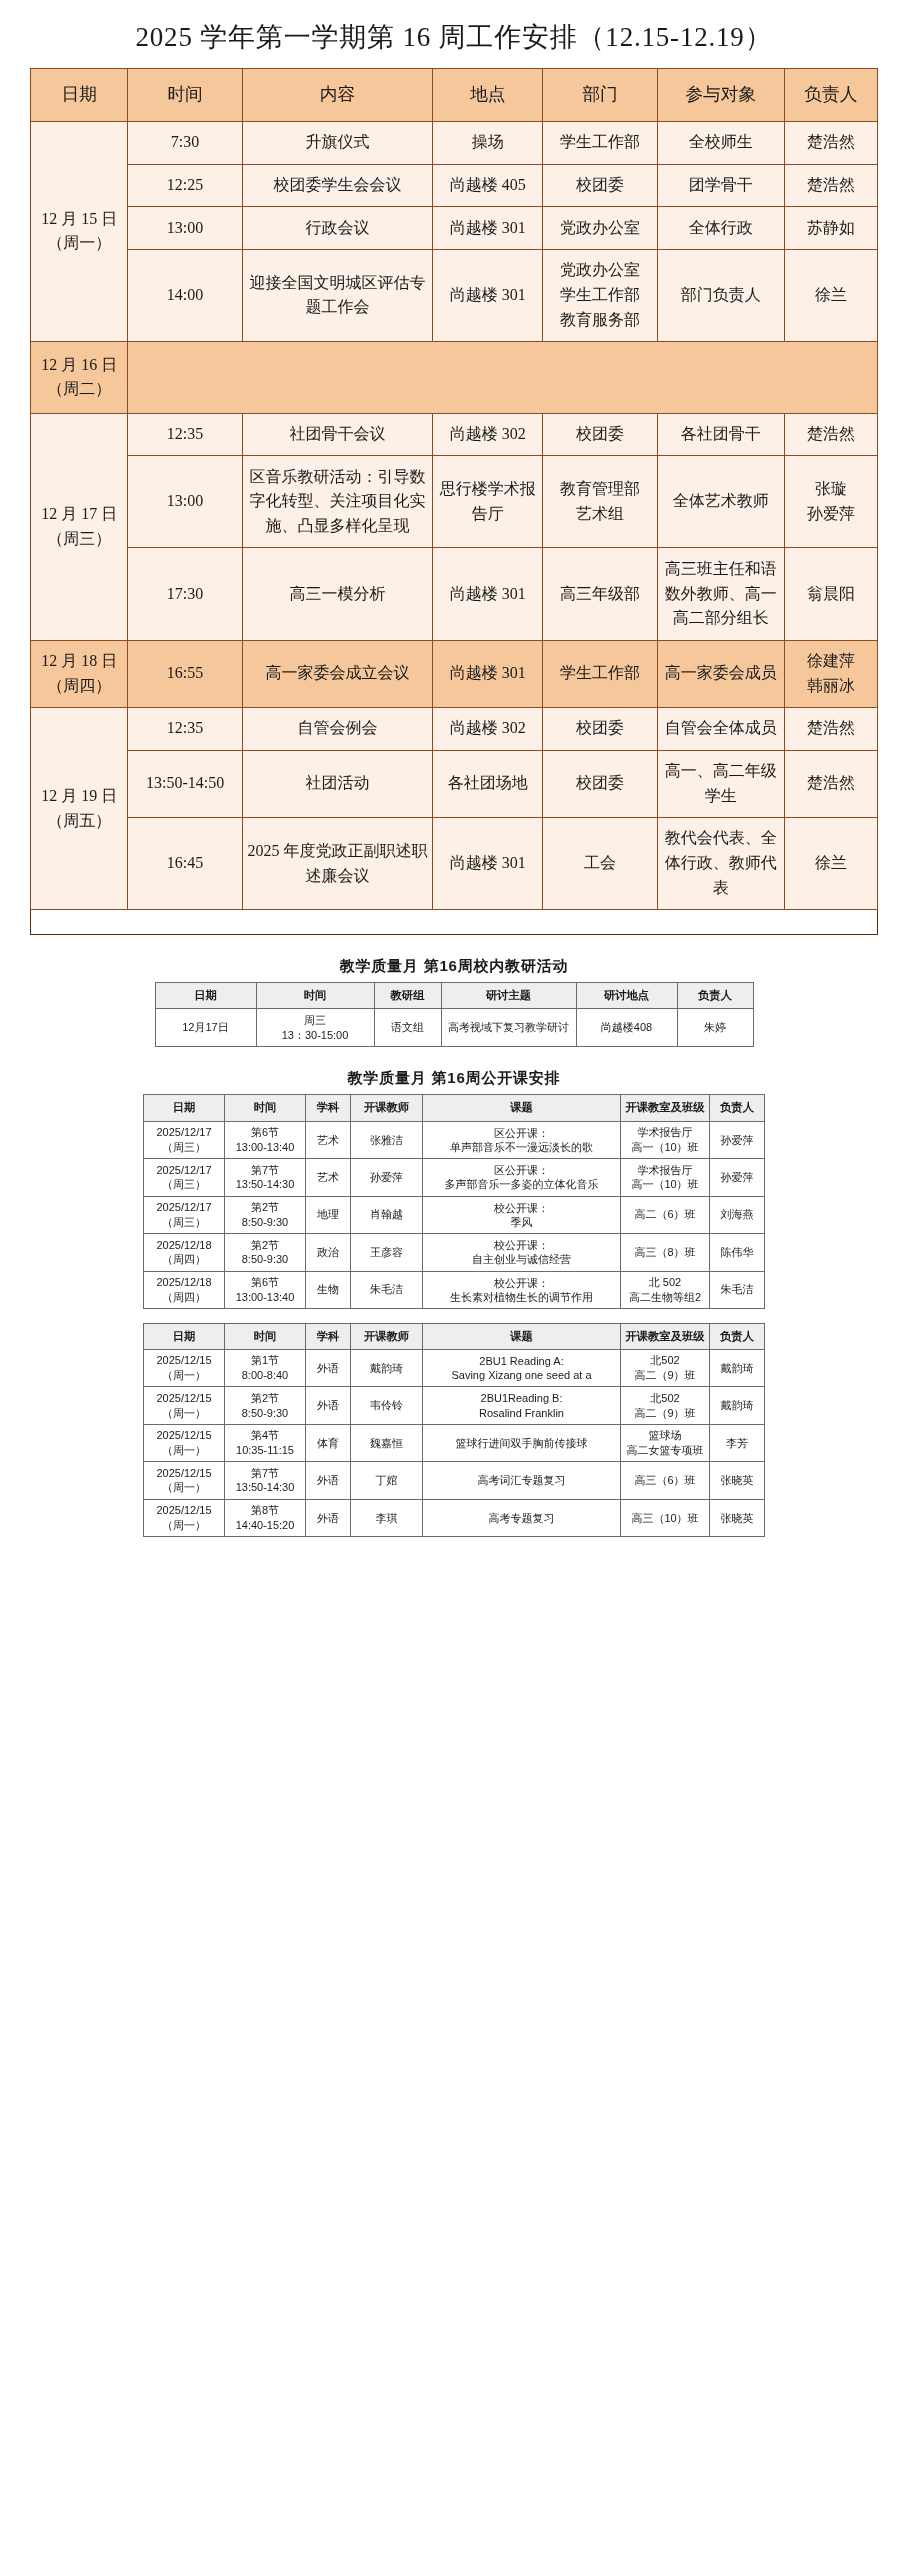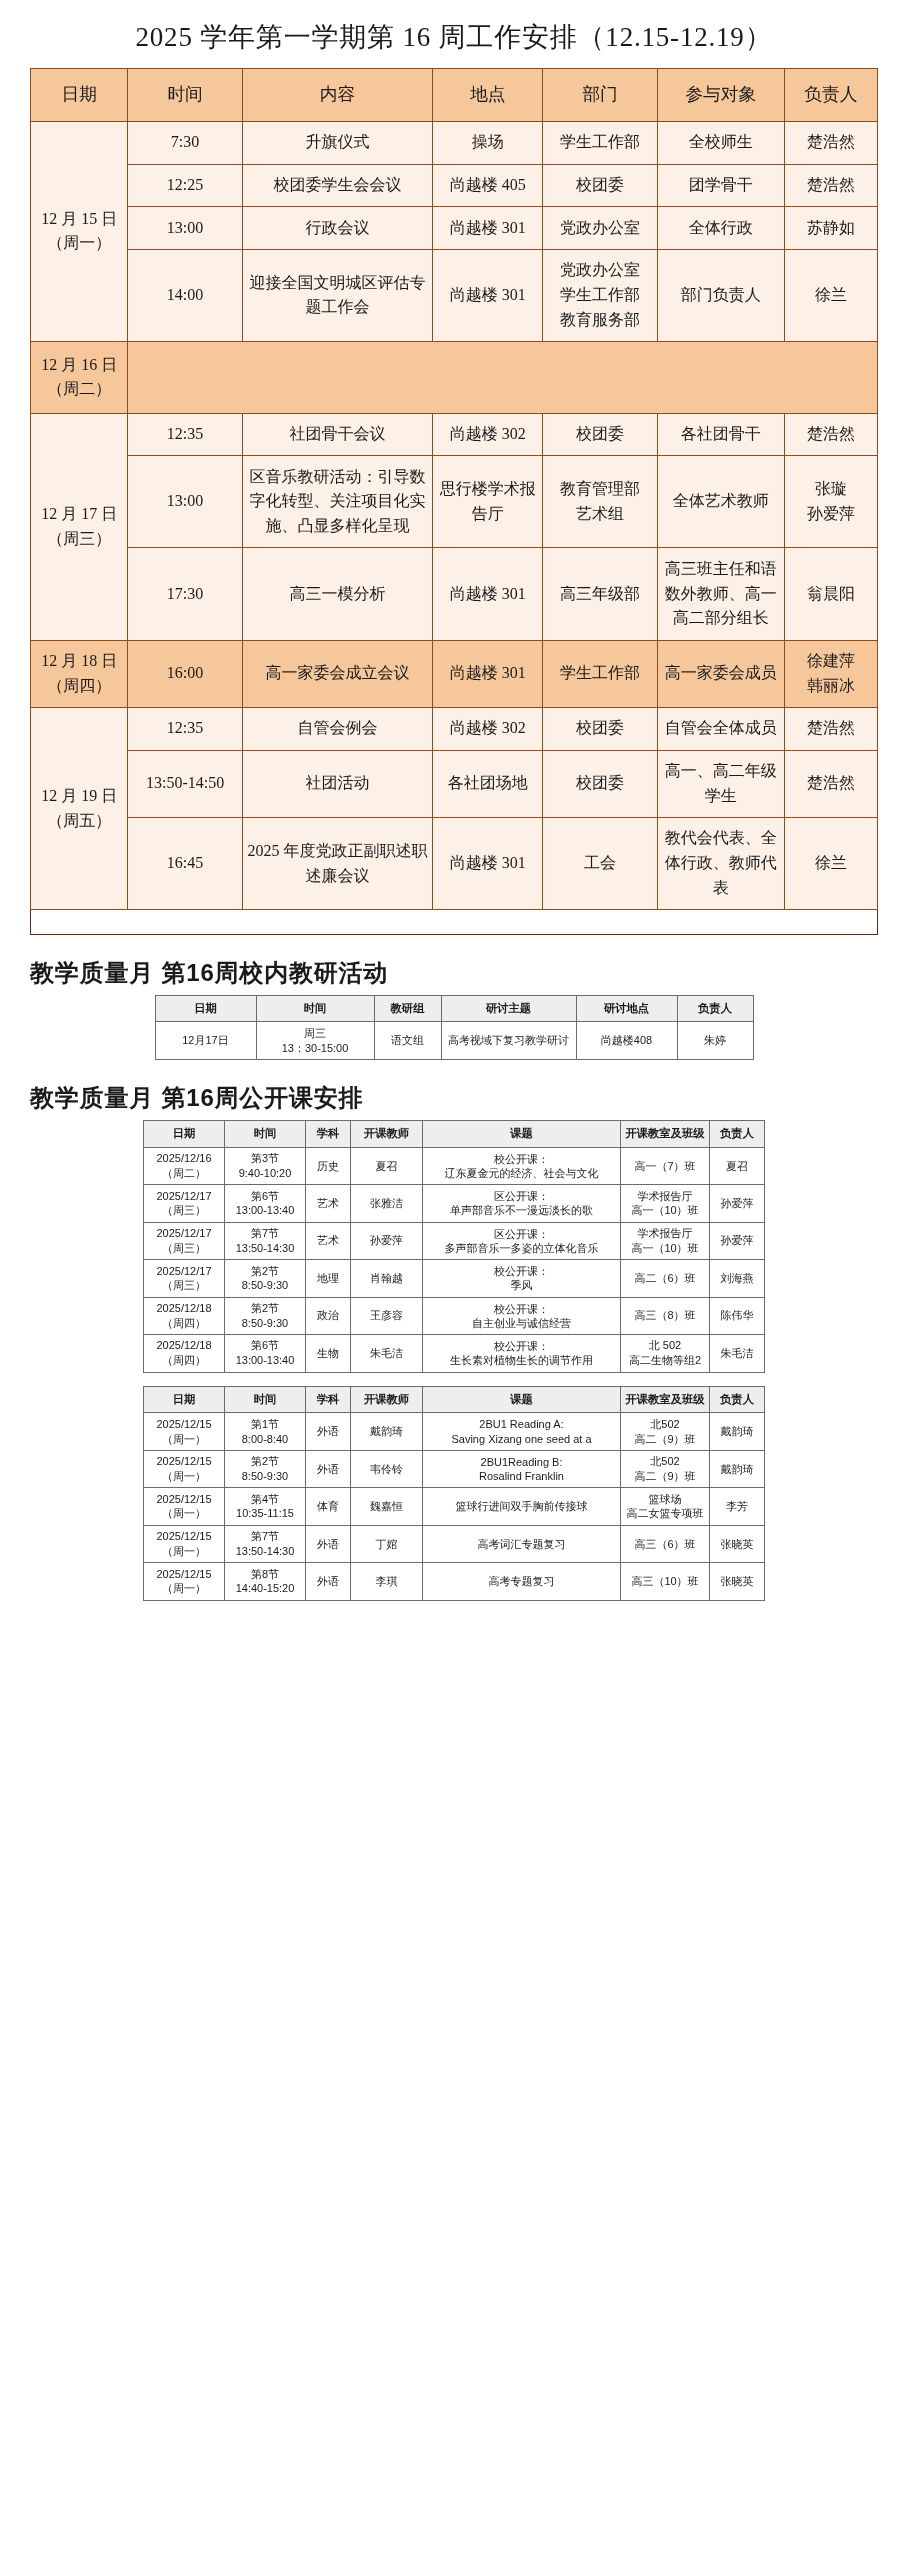--- a/index.html
+++ b/index.html
@@ -66,21 +66,22 @@
     line-height:1.75;
   }
   .notes .n-head{margin:0 0 1.7px 0;}
   .notes ol{margin:0;padding-left:0;list-style:none;}
   .notes ol li{margin:1.7px 0;}
   .notes ol li .num{display:inline-block;width:22px;}
 
   
   .sub-wrap{margin:13.5px auto 0 auto;}
   .sub-title{
-    font-size:24px;
+    text-align:center;
+    font-size:15px;
     font-weight:bold;
     padding:8.4px 0 6.7px 0;
     font-family:"Liberation Sans","DejaVu Sans",sans-serif;
     letter-spacing:0.8px;
   }
   table.sub{
     border-collapse:collapse;
     table-layout:fixed;
     margin:0 auto;
     font-family:"Liberation Sans","DejaVu Sans",sans-serif;
@@ -204,21 +205,21 @@
         <tr>
           <td class="cell-ml">17:30</td>
           <td class="cell-ml">高三一模分析</td>
           <td class="cell-ml">尚越楼 301</td>
           <td class="cell-ml">高三年级部</td>
           <td class="cell-ml">高三班主任和语数外教师、高一高二部分组长</td>
           <td class="cell-ml">翁晨阳</td>
         </tr>
         <tr class="hl">
           <td class="cell-ml hl">12 月 18 日<br>（周四）</td>
-          <td class="cell-ml hl">16:00</td>
+          <td class="cell-ml hl">16:55</td>
           <td class="cell-ml hl">高一家委会成立会议</td>
           <td class="cell-ml hl">尚越楼 301</td>
           <td class="cell-ml hl">学生工作部</td>
           <td class="cell-ml hl">高一家委会成员</td>
           <td class="cell-ml hl">徐建萍<br>韩丽冰</td>
         </tr>
         <tr>
           <td class="cell-ml" rowspan="3">12 月 19 日<br>（周五）</td>
           <td class="cell-ml">12:35</td>
           <td class="cell-ml">自管会例会</td>
@@ -301,29 +302,20 @@
             <th>时间</th>
             <th>学科</th>
             <th>开课教师</th>
             <th>课题</th>
             <th>开课教室及班级</th>
             <th>负责人</th>
           </tr>
         </thead>
       <tbody id="sub1-body">
           <tr>
-            <td class="cell-ml">2025/12/16<br>（周二）</td>
-            <td class="cell-ml">第3节<br>9:40-10:20</td>
-            <td class="cell-ml">历史</td>
-            <td class="cell-ml">夏召</td>
-            <td class="cell-ml topic">校公开课：<br>辽东夏金元的经济、社会与文化</td>
-            <td class="cell-ml">高一（7）班</td>
-            <td class="cell-ml">夏召</td>
-          </tr>
-          <tr>
             <td class="cell-ml">2025/12/17<br>（周三）</td>
             <td class="cell-ml">第6节<br>13:00-13:40</td>
             <td class="cell-ml">艺术</td>
             <td class="cell-ml">张雅洁</td>
             <td class="cell-ml topic">区公开课：<br>单声部音乐不一漫远淡长的歌</td>
             <td class="cell-ml">学术报告厅<br>高一（10）班</td>
             <td class="cell-ml">孙爱萍</td>
           </tr>
           <tr>
             <td class="cell-ml">2025/12/17<br>（周三）</td>

